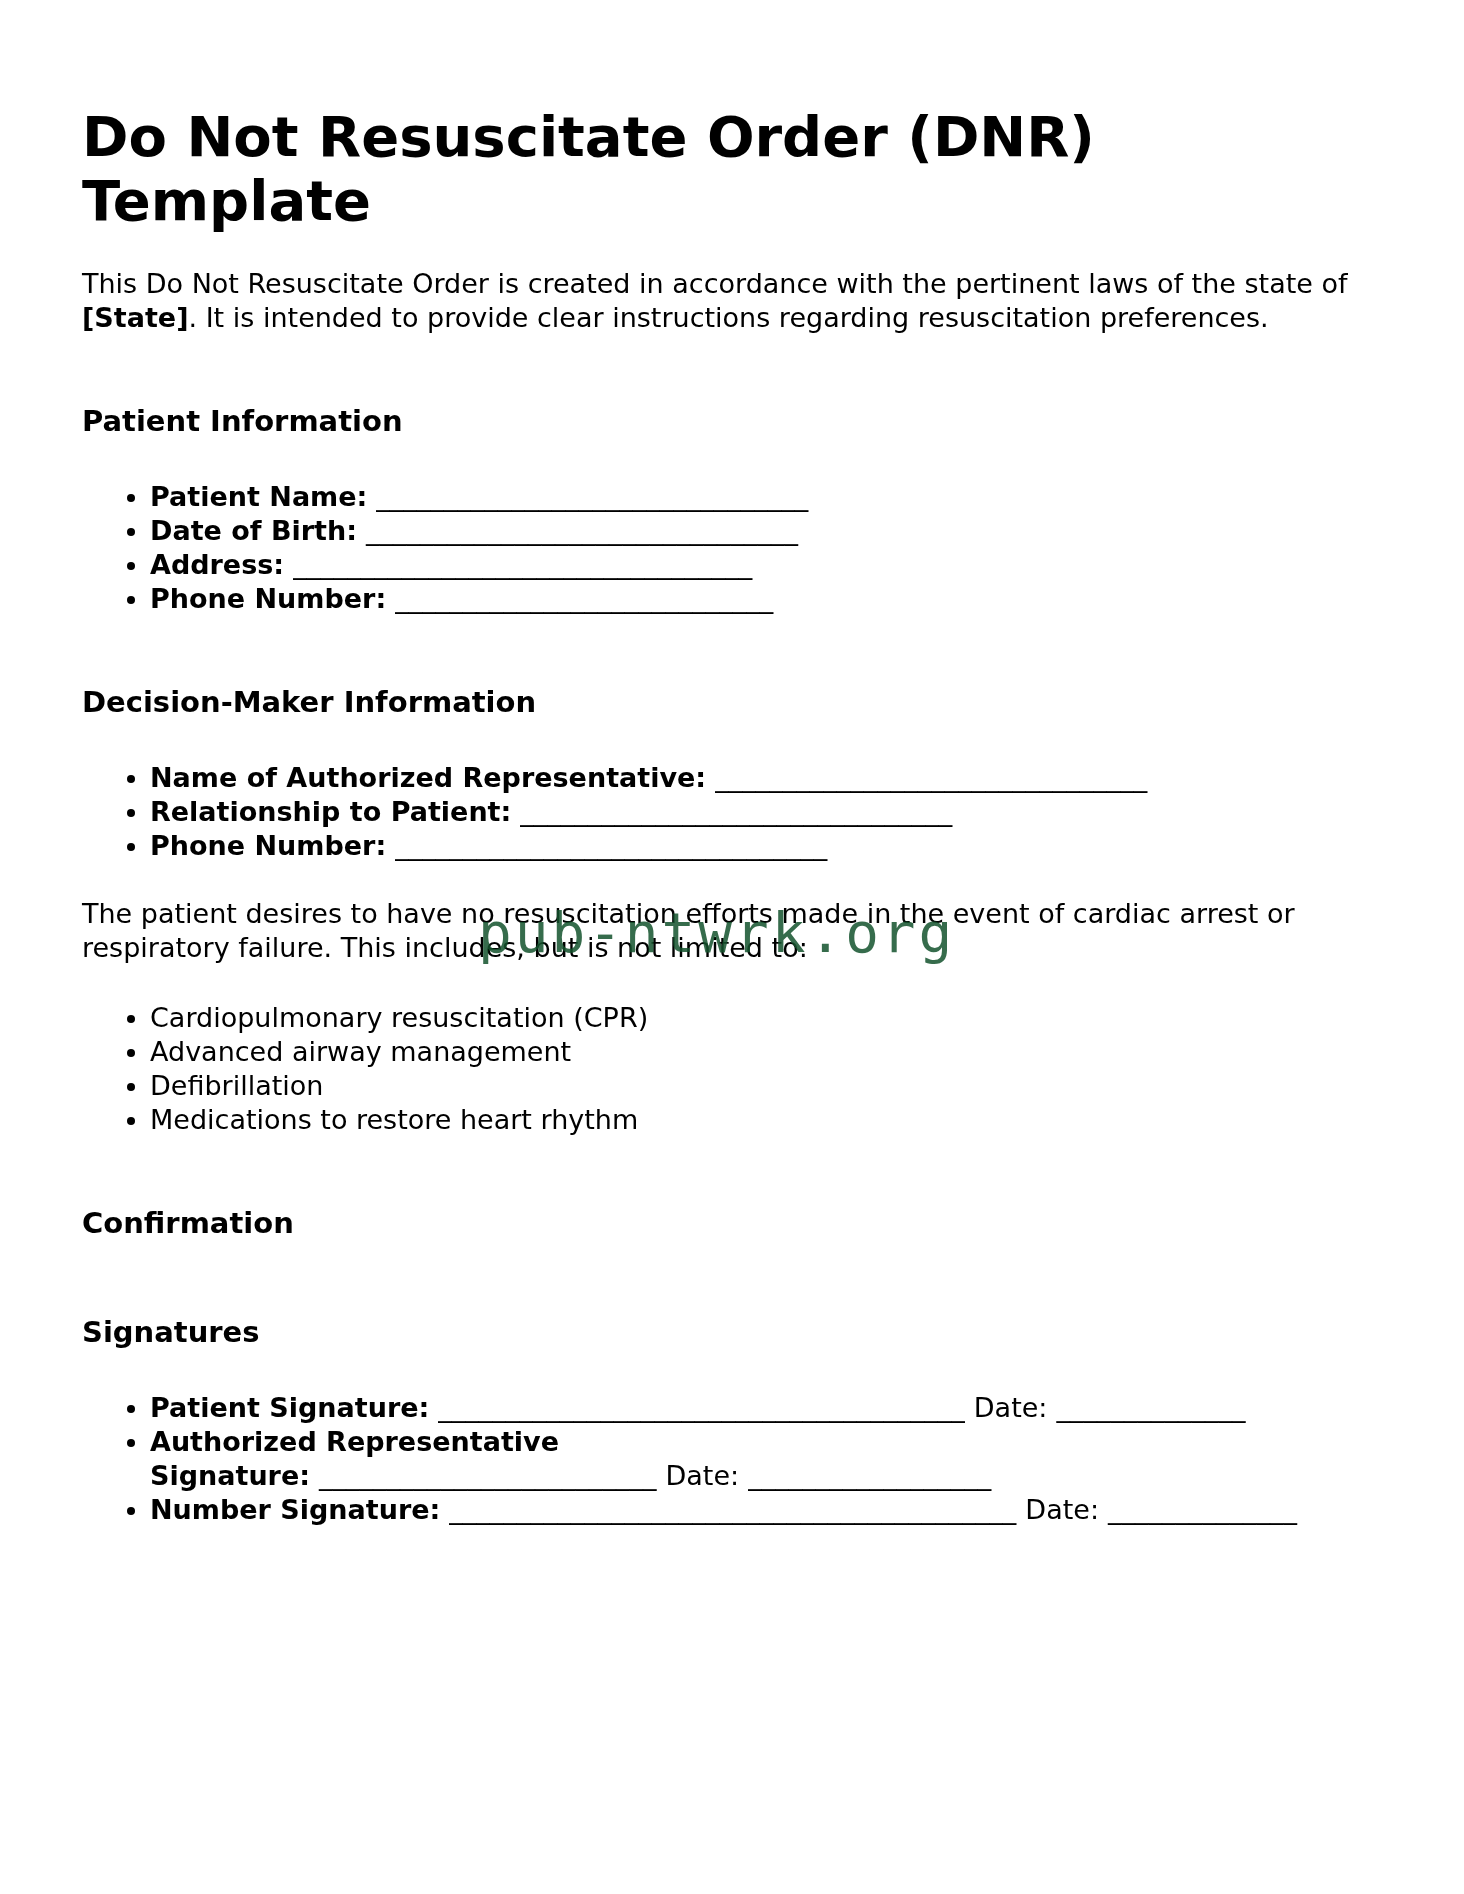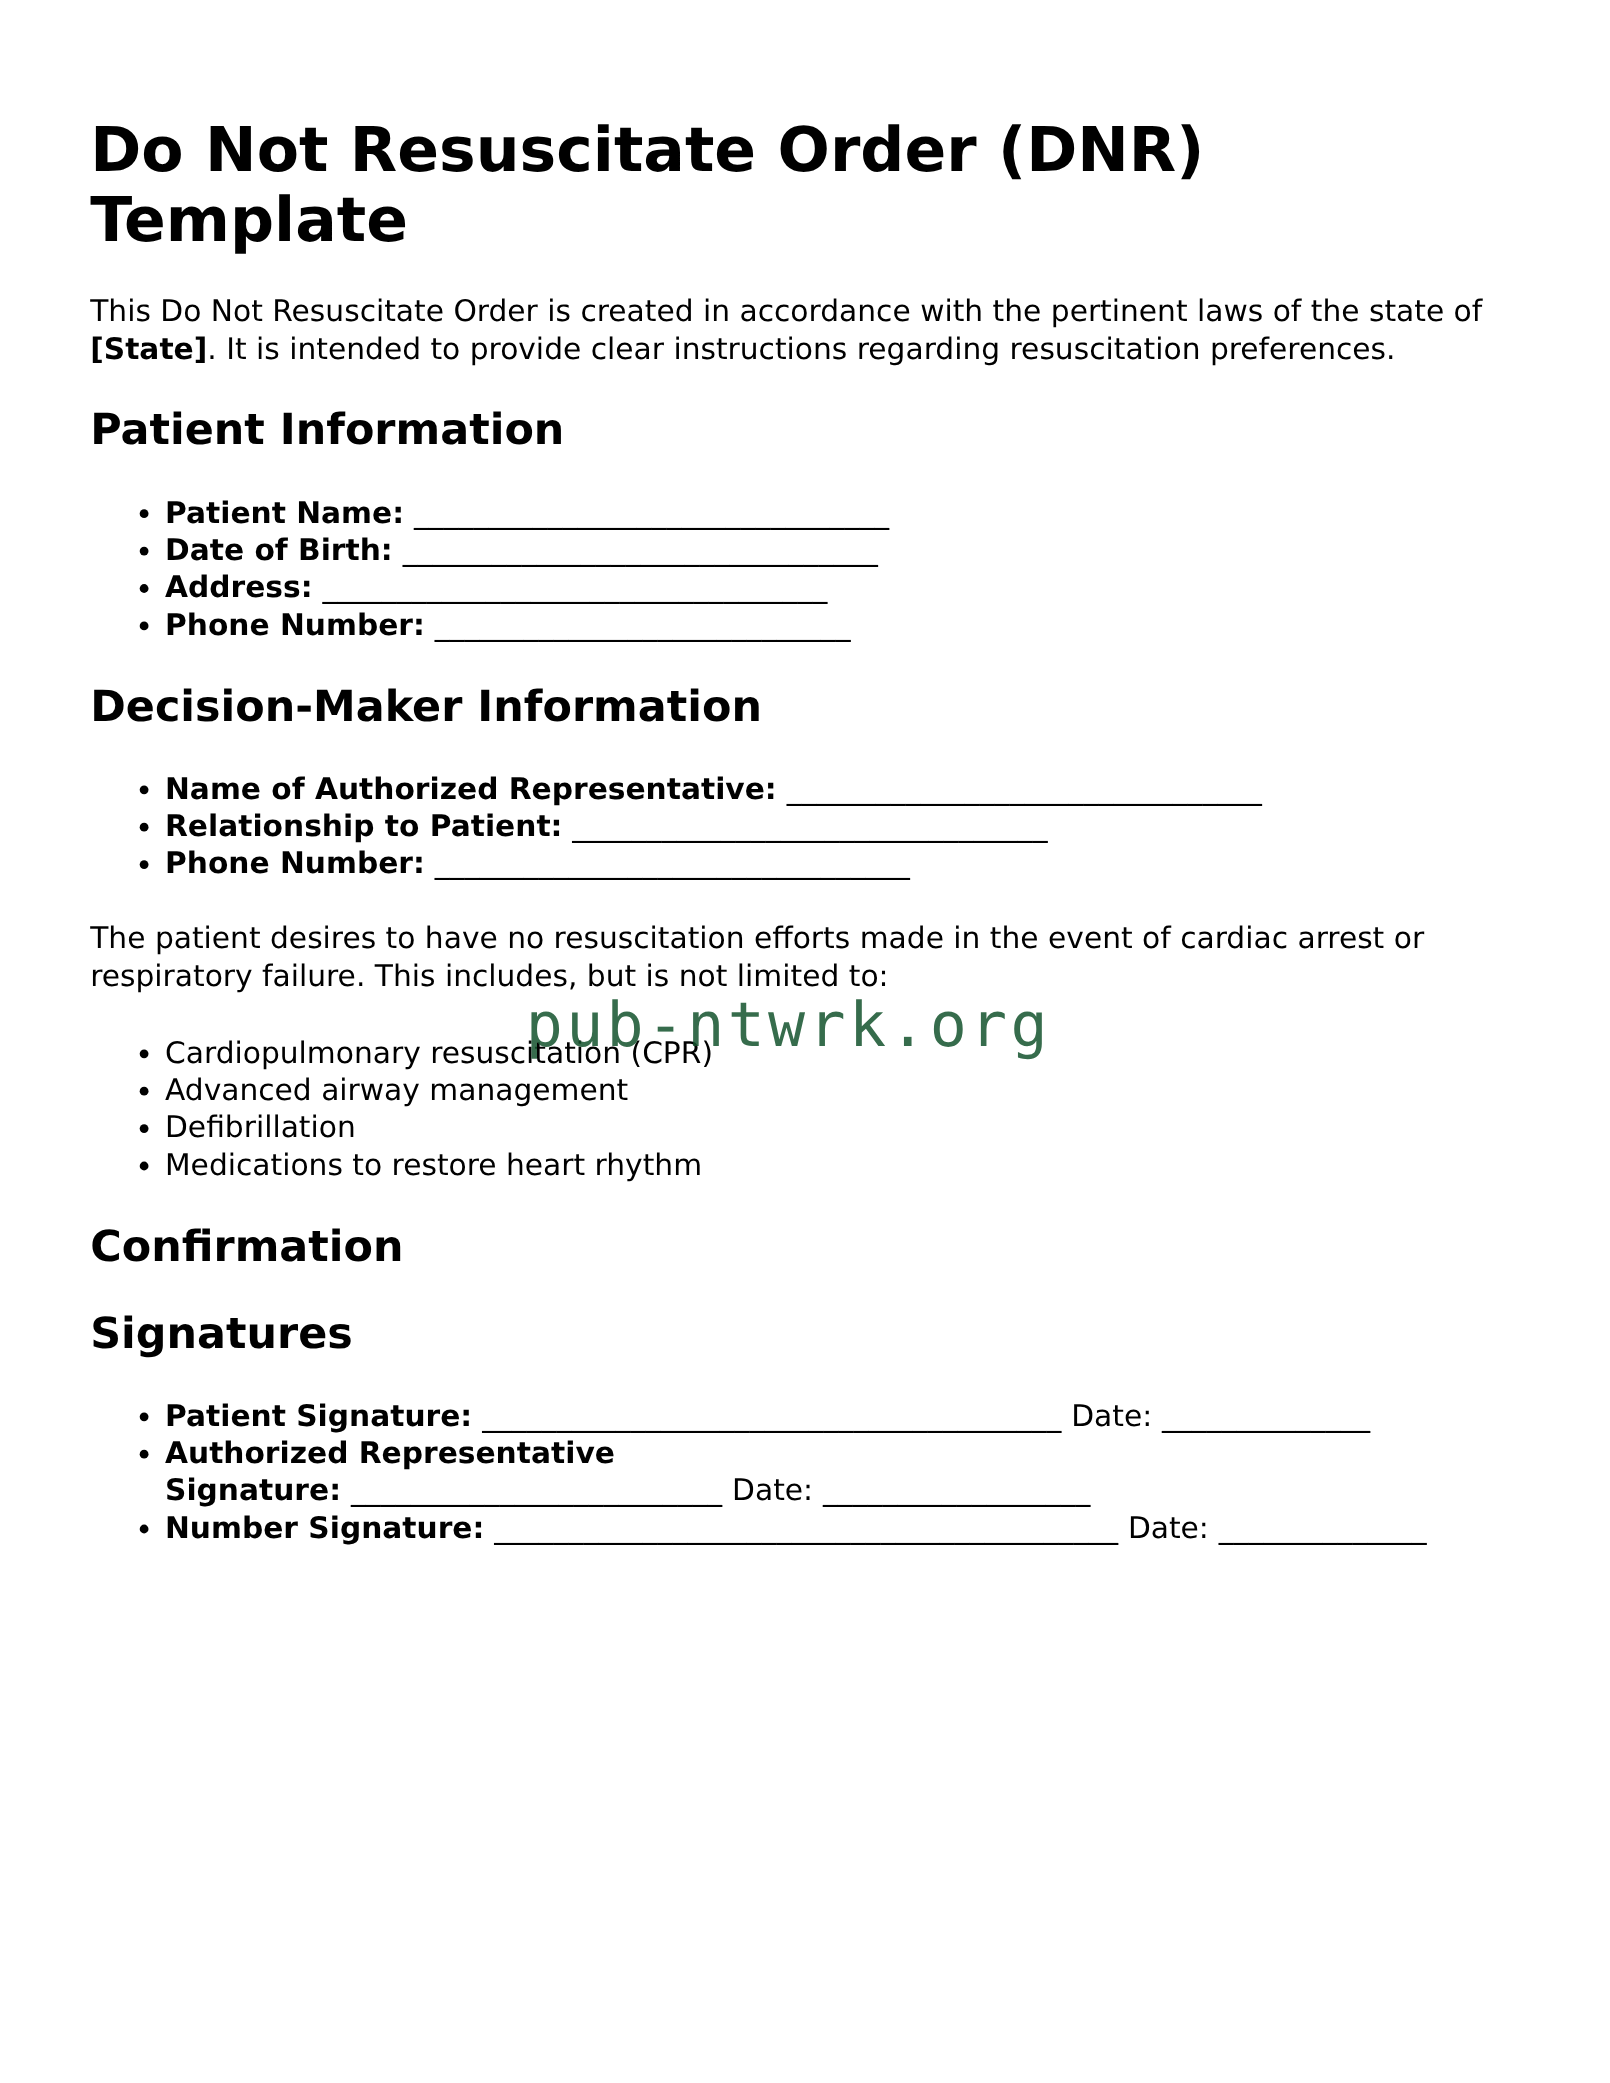--- a/index.html
+++ b/index.html
@@ -14,24 +14,24 @@
   }
   .page { padding: 60px 92px 40px 82px; }
 
   h1.doc-title {
     font-size: 56px;
     line-height: 64px;
     font-weight: bold;
     margin-top: 45px;
   }
   h2.section-heading {
-    font-size: 39px;
+    font-size: 29px;
     line-height: 45px;
     font-weight: bold;
-    margin-top: 34px;
+    margin-top: 64px;
   }
   p.body-text {
     font-size: 27px;
     line-height: 34px;
     margin-top: 34px;
   }
   ul.field-list, ul.plain-list {
     font-size: 27px;
     line-height: 34px;
     margin-top: 36px;

